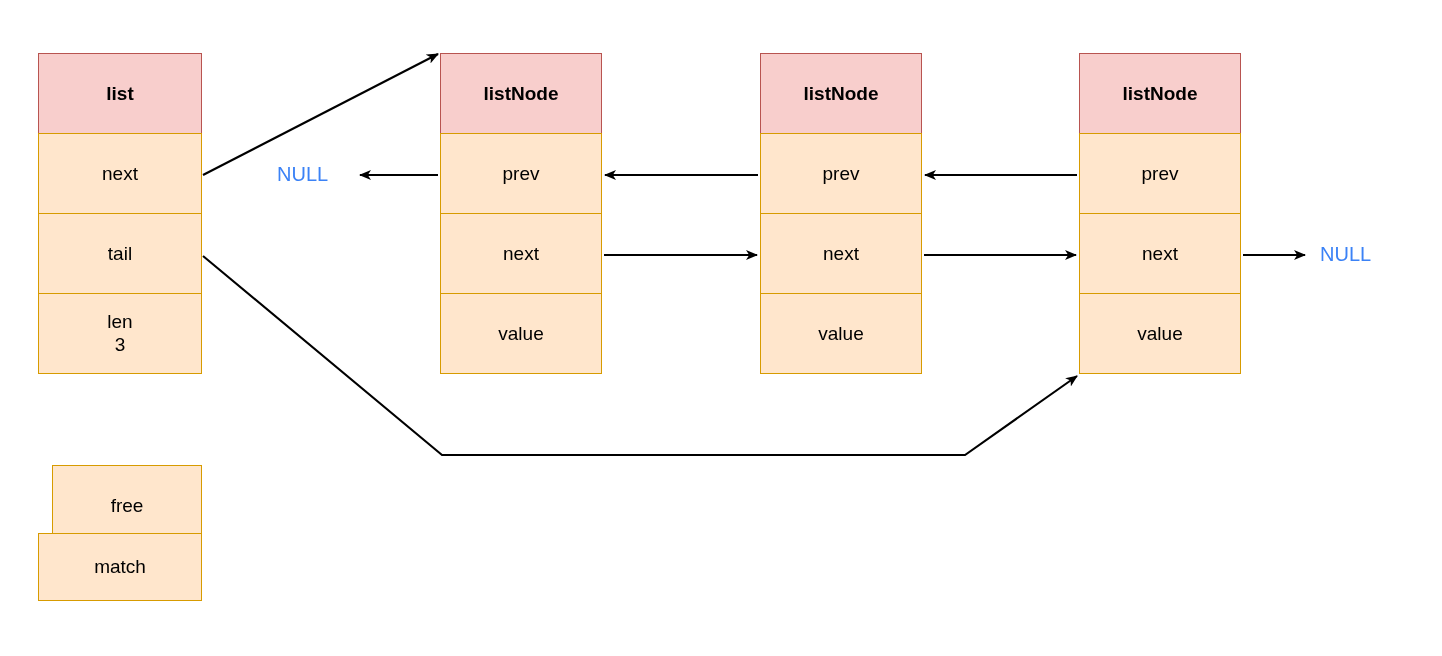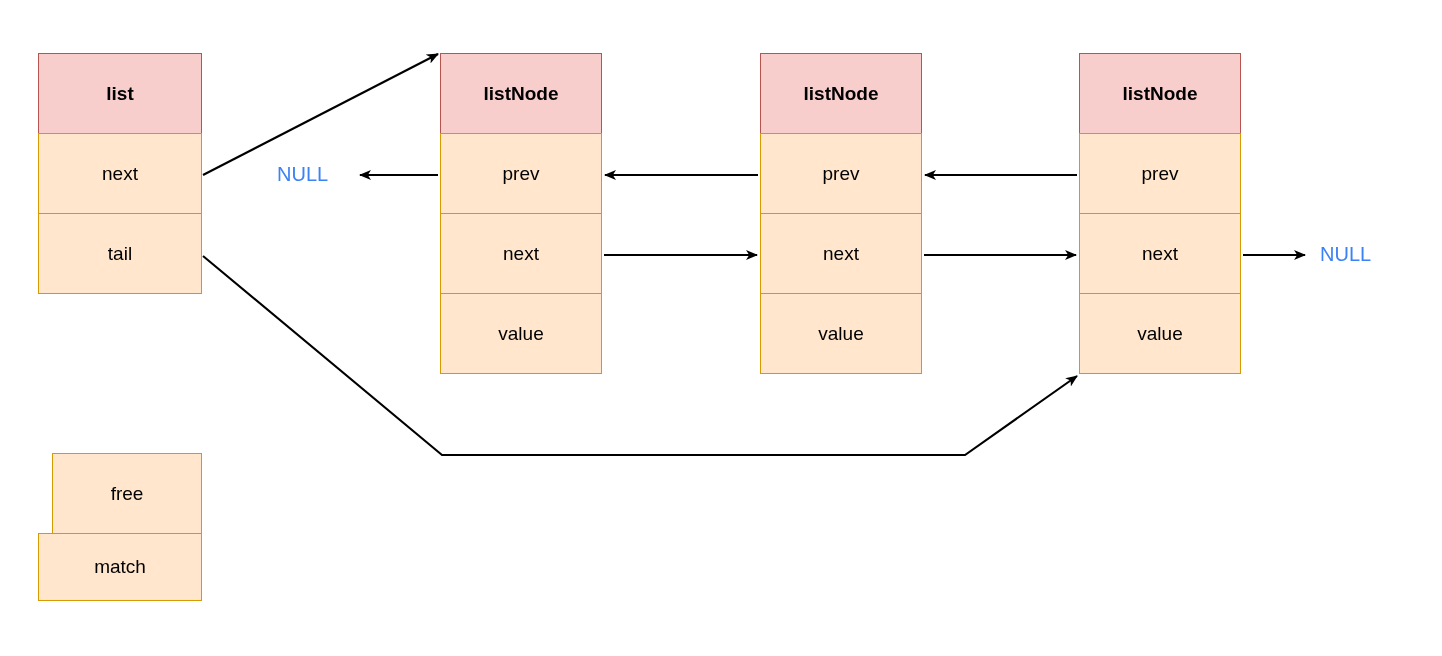--- a/index.html
+++ b/index.html
@@ -76,23 +76,27 @@
 
 <div id="canvas">
 
   <div class="struct" style="left:38px; top:53px; width:164px; height:560px;">
     <div class="cell header" style="top:0px; height:81px;">list</div>
 
     <div class="cell field" style="top:80px; height:81px;">next</div>
 
     <div class="cell field" style="top:160px; height:81px;">tail</div>
 
+    <div class="cell field stacked" style="top:240px; height:81px;">
+      <span class="sub">len</span>
+      <span class="sub">3</span>
+    </div>
 
 
-    <div class="cell field" style="top:400px; height:81px;margin-left:14px;">free</div>
+    <div class="cell field" style="top:412px; height:81px;margin-left:14px;">free</div>
 
     <div class="cell field" style="top:480px; height:68px;">match</div>
   </div>
 
   <div class="struct" style="left:440px; top:53px; width:162px; height:321px;">
     <div class="cell header" style="top:0px; height:81px;">listNode</div>
     <div class="cell field" style="top:80px; height:81px;">prev</div>
     <div class="cell field" style="top:160px; height:81px;">next</div>
     <div class="cell field" style="top:240px; height:81px;">value</div>
   </div>

